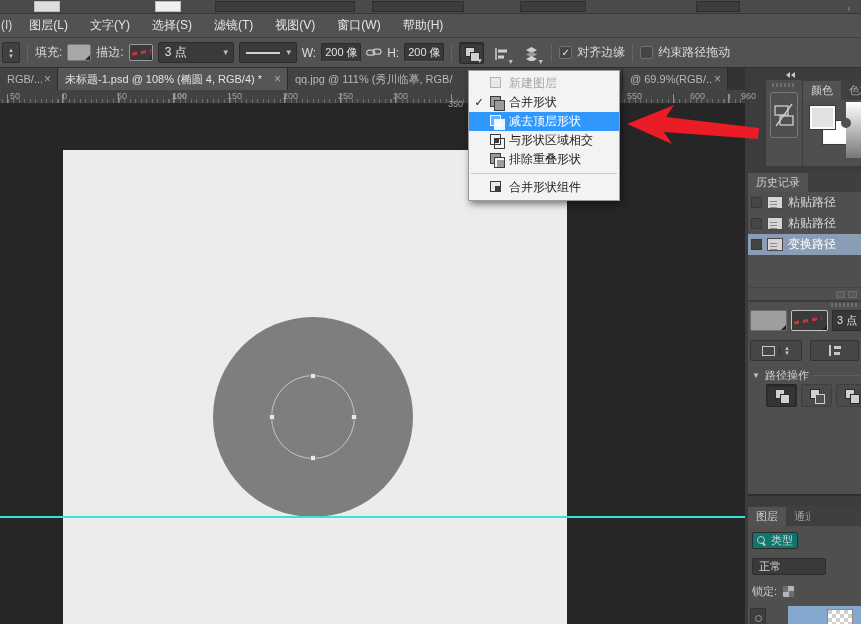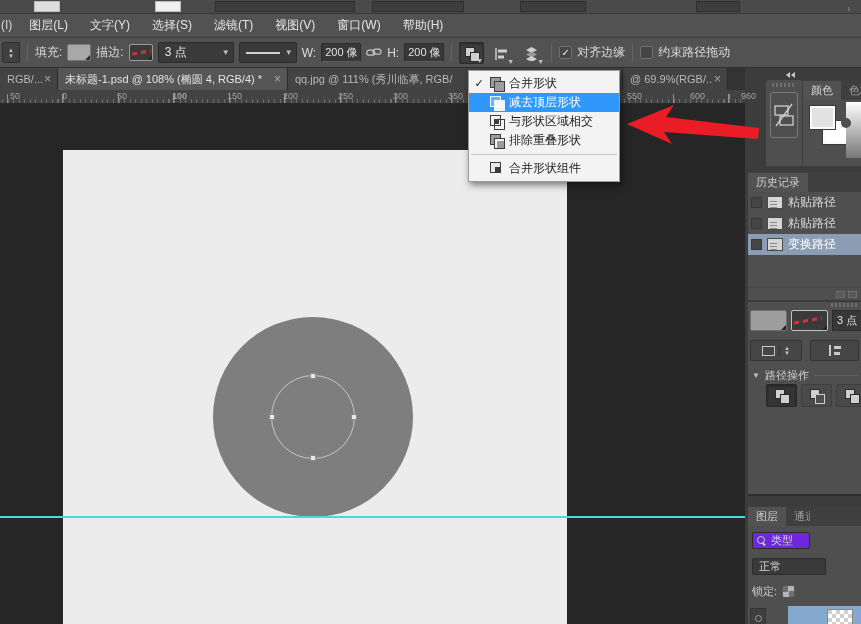--- a/index.html
+++ b/index.html
@@ -130,21 +130,21 @@
   .secline{flex:1;height:1px;background:#5f5f5f}
   .prow3{position:absolute;left:18px;top:82px;display:flex;gap:4px}
   .opbtn{width:31px;height:23px;border-radius:2px;display:flex;align-items:center;justify-content:center;flex:0 0 31px}
   .opbtn.pressed{background:#353535;border:1px solid #282828;box-shadow:inset 0 1px 2px rgba(0,0,0,.4)}
   .opbtn.plain{background:#4a4a4a;border:1px solid #3e3e3e}
 
   .layerspanel{left:748px;top:506px;width:113px;height:118px}
   .layerspanel .ptab.dim{max-width:24px;overflow:hidden}
   .lrow{position:absolute;left:4px;display:flex;align-items:center;gap:5px;font-size:11px;color:#cfcfcf}
   .lrow.filter{top:26px}
-  .filterbox{width:58px;height:17px;background:#6d28d9;border:1px solid #2c2c2c;border-radius:2px;display:flex;align-items:center;gap:4px;padding-left:4px;color:#d6d6d6}
+  .filterbox{width:46px;height:17px;background:#0f766e;border:1px solid #2c2c2c;border-radius:2px;display:flex;align-items:center;gap:4px;padding-left:4px;color:#d6d6d6}
   .mag{width:10px;height:10px;position:relative;flex:0 0 10px}
   .mag::before{content:"";position:absolute;left:0;top:0;width:6px;height:6px;border:1.5px solid #c9c9c9;border-radius:50%}
   .mag::after{content:"";position:absolute;left:6px;top:6px;width:4px;height:1.5px;background:#c9c9c9;transform:rotate(45deg);transform-origin:0 0}
   .lrow.blend{top:52px}
   .blendbox{width:74px;height:17px;background:#3a3a3a;border:1px solid #2c2c2c;border-radius:2px;line-height:15px;padding-left:6px;color:#d6d6d6}
   .lrow.lock{top:78px}
   .checker{width:13px;height:13px;border:1px solid #555;border-radius:2px;background:conic-gradient(#b5b5b5 0 90deg,#6e6e6e 90deg 180deg,#b5b5b5 180deg 270deg,#6e6e6e 270deg)}
   .lrow.layerrow{top:100px;left:0;right:0;height:24px;gap:0}
   .eyewell{width:16px;height:20px;background:#3f3f3f;border:1px solid #333;margin-left:2px;display:flex;align-items:center;justify-content:center}
   .eyewell i{width:7px;height:7px;border:1px solid #9a9a9a;border-radius:50%}
@@ -292,21 +292,21 @@
 
   <div class="ruler" id="ruler">
       <span class="rlabel" style="left: 10px;">50</span>
       <span class="rlabel" style="left: 62px;">0</span>
       <span class="rlabel" style="left: 117px;">50</span>
       <span class="rlabel" style="left: 172px; font-weight: bold;">100</span>
       <span class="rlabel" style="left: 227px;">150</span>
       <span class="rlabel" style="left: 283px;">200</span>
       <span class="rlabel" style="left: 338px;">250</span>
       <span class="rlabel" style="left: 393px;">300</span>
-      <span class="rlabel" style="left: 448px;">350</span>
+      <span class="rlabel" style="left: 448px; margin-top: 8px;">350</span>
       <span class="rlabel" style="left: 627px;">550</span>
       <span class="rlabel" style="left: 690px;">600</span>
       <span class="rlabel" style="left: 741px;">960</span>
     </div>
 
   <div class="canvas">
     <div class="artboard"></div>
     <div class="shape-circle"></div>
     <div class="inner-path">
       <span class="anchor a-n"></span>
@@ -438,20 +438,25 @@
       <span class="eyewell">
           <i></i>
         </span>
       <span class="selstrip">
           <span class="thumb"></span>
         </span>
     </div>
   </div>
 
   <div class="cmenu" id="cmenu">
+      <div class="cm-item dis">
+        <span class="cm-check"></span>
+        <span class="cm-ico ci-new-layer"></span>
+        <span class="cm-label">新建图层</span>
+      </div>
       <div class="cm-item">
         <span class="cm-check">✓</span>
         <span class="cm-ico ci-combine-shapes"></span>
         <span class="cm-label">合并形状</span>
       </div>
       <div class="cm-item hl">
         <span class="cm-check"></span>
         <span class="cm-ico ci-subtract-front-shape"></span>
         <span class="cm-label">减去顶层形状</span>
       </div>

